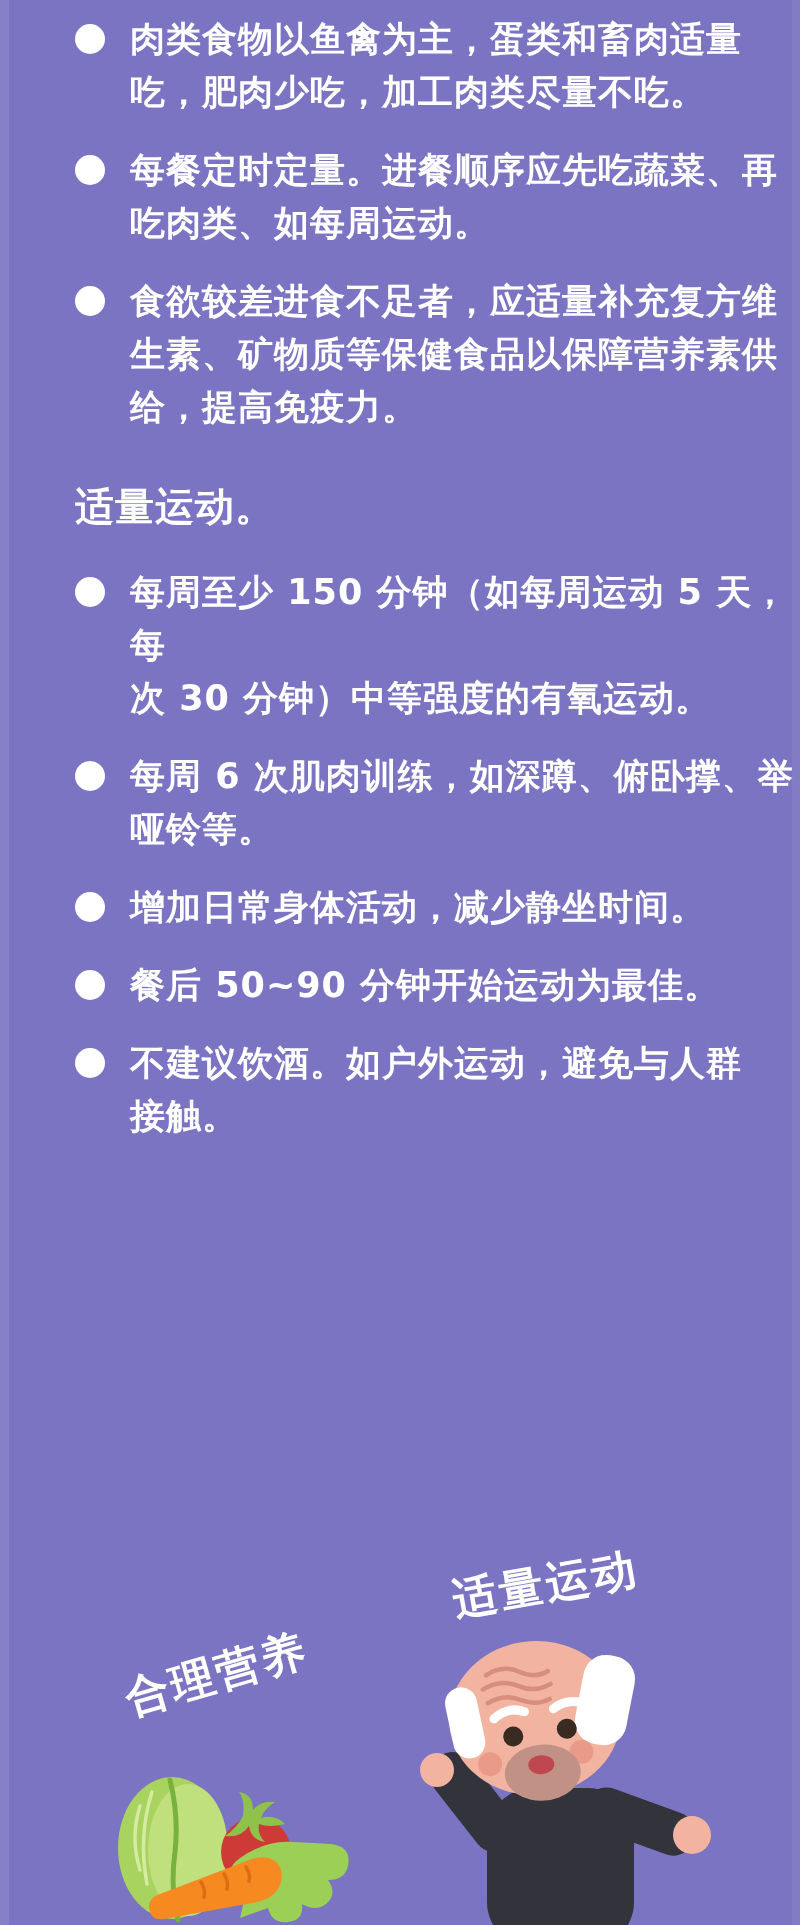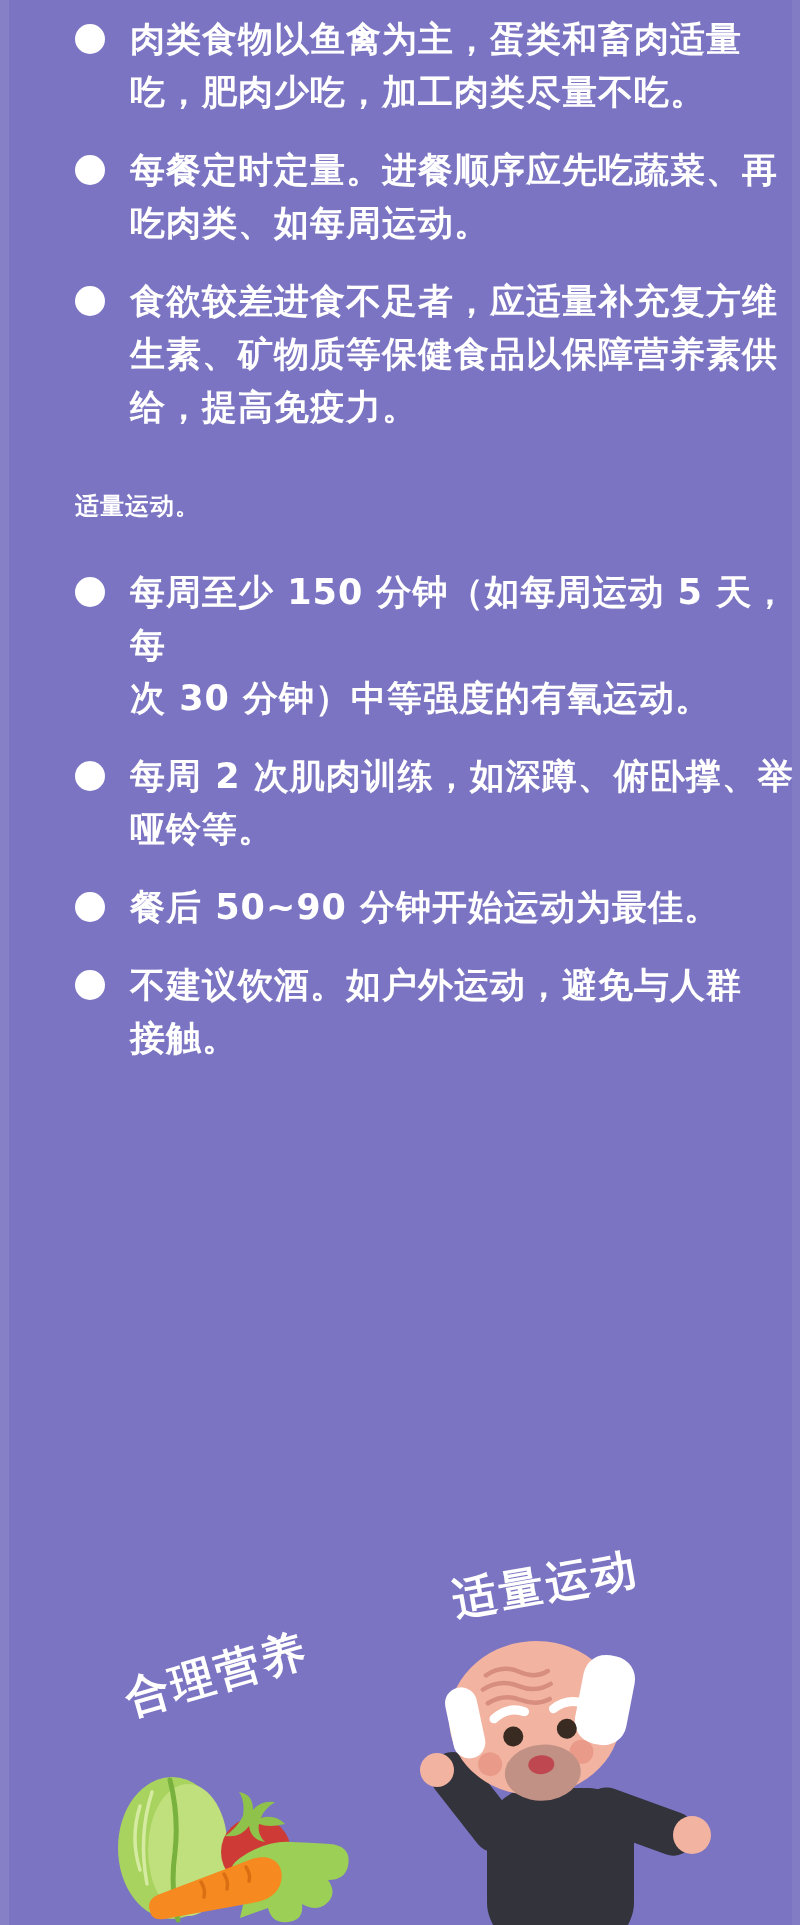--- a/index.html
+++ b/index.html
@@ -33,21 +33,21 @@
     margin:11px 25px 0 0;
   }
   .item-text{
     margin:0;
     font-size:35px;line-height:53px;font-weight:bold;
     letter-spacing:1px;
     white-space:pre-line;
   }
   .section-heading{
     margin:46px 0 33px 0;
-    font-size:24px;line-height:53px;font-weight:bold;
+    font-size:39px;line-height:53px;font-weight:bold;
     letter-spacing:1px;color:var(--text,#ffffff);
   }
   .deco-label{
     position:absolute;
     color:var(--text,#ffffff);
     font-size:44px;font-weight:bold;letter-spacing:3px;
     white-space:nowrap;
   }
   .deco-exercise{
     left:448px;top:1572px;
@@ -92,24 +92,28 @@
     <h2 class="section-heading">适量运动。</h2>
     <section id="exercise-list">
   <div class="list-item">
     <span class="bullet"></span>
     <p class="item-text">每周至少 150 分钟（如每周运动 5 天，每
 次 30 分钟）中等强度的有氧运动。</p>
   </div>
 
   <div class="list-item">
     <span class="bullet"></span>
-    <p class="item-text">每周 2 次肌肉训练，如深蹲、俯卧撑、举
+    <p class="item-text">每周 6 次肌肉训练，如深蹲、俯卧撑、举
 哑铃等。</p>
   </div>
 
+  <div class="list-item">
+    <span class="bullet"></span>
+    <p class="item-text">增加日常身体活动，减少静坐时间。</p>
+  </div>
 
   <div class="list-item">
     <span class="bullet"></span>
     <p class="item-text">餐后 50~90 分钟开始运动为最佳。</p>
   </div>
 
   <div class="list-item">
     <span class="bullet"></span>
     <p class="item-text">不建议饮酒。如户外运动，避免与人群
 接触。</p>

